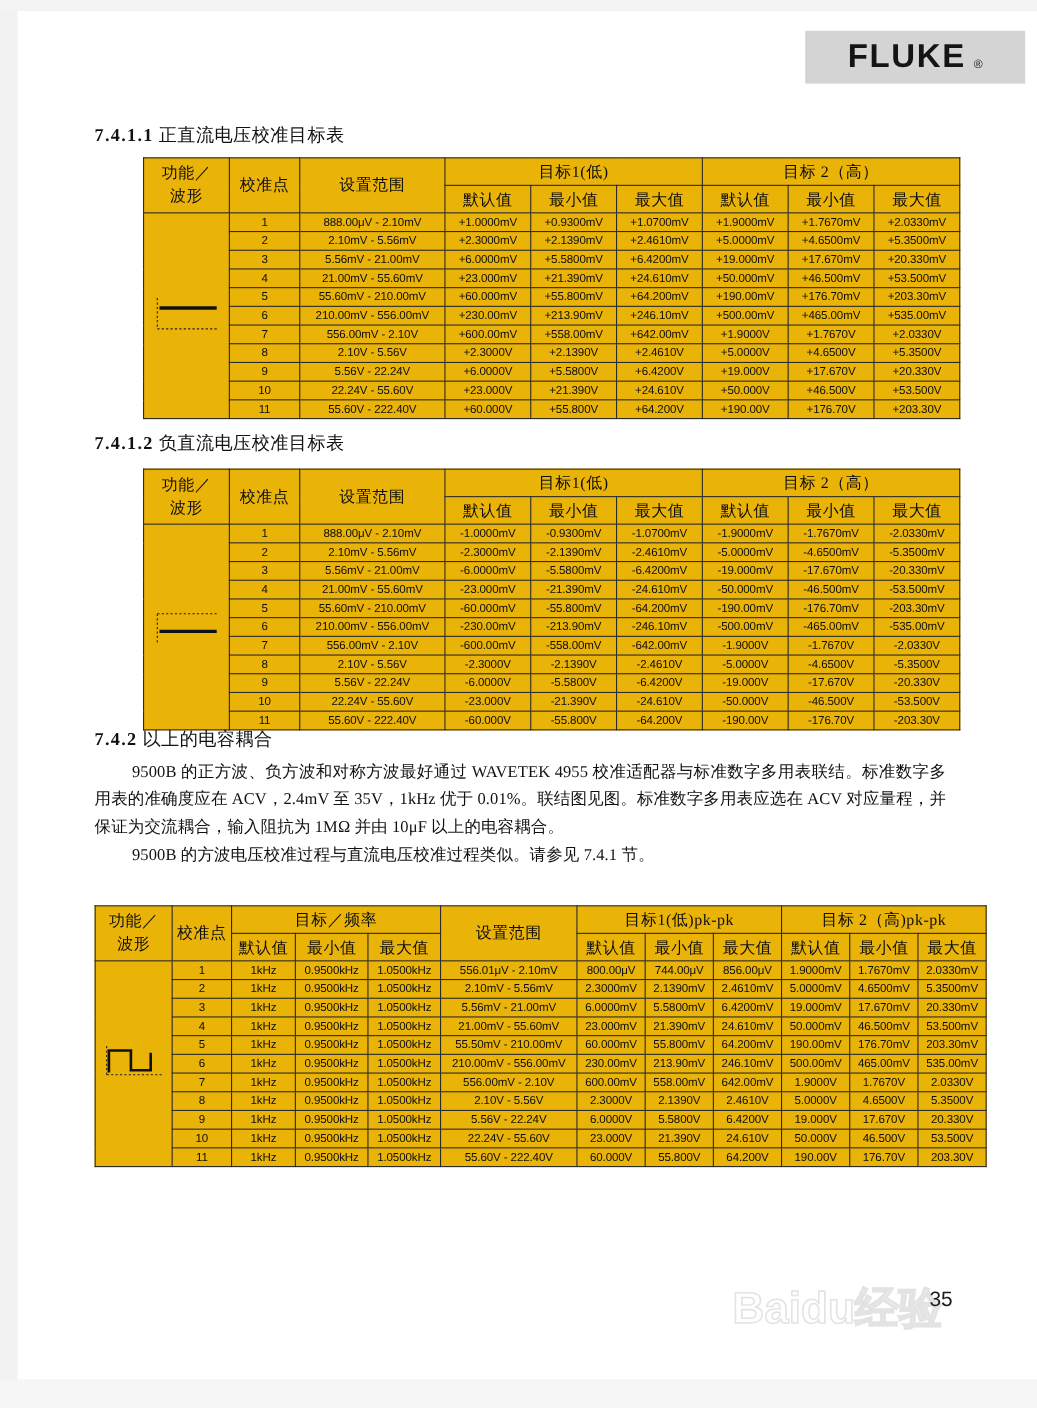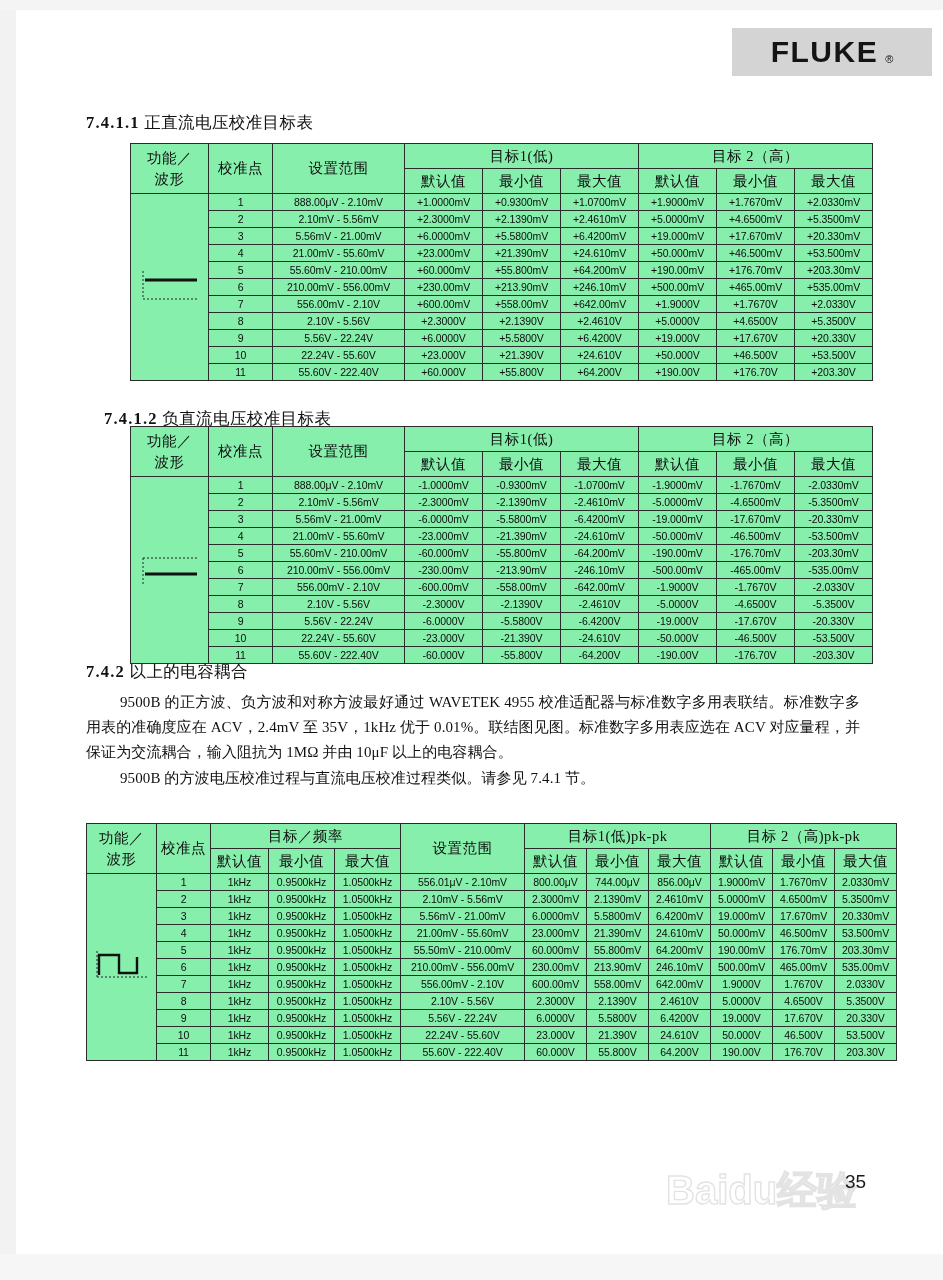--- a/index.html
+++ b/index.html
@@ -86,21 +86,21 @@
     text-align: justify;
     letter-spacing: 0.1px;
   }
   .para .ind { display: inline-block; width: 34px; }
 
   
   table.cal {
     position: absolute;
     border-collapse: collapse;
     font-family: "Liberation Sans", sans-serif;
-    background: #86efac;
+    background: #eab308;
     table-layout: fixed;
   }
   table.cal td, table.cal th {
     border: 1px solid #2b2b2b;
     padding: 0;
     text-align: center;
     vertical-align: middle;
     font-weight: normal;
     color: #0d0d0d;
   }
@@ -341,21 +341,21 @@
       <td class="data">+60.000V</td>
       <td class="data">+55.800V</td>
       <td class="data">+64.200V</td>
       <td class="data">+190.00V</td>
       <td class="data">+176.70V</td>
       <td class="data">+203.30V</td>
     </tr>
   </tbody>
 </table>
 
-<div class="heading" style="left:104px; top:392px;margin-top:16px;">
+<div class="heading" style="left:86px; top:392px;">
   <span class="num">7.4.1.2</span>
   <span>负直流电压校准目标表</span>
 </div>
 
 <table class="cal" style="left:130px; top:426px; width:642px;">
   <colgroup>
     <col style="width:78px">
       <col style="width:64px">
       <col style="width:132px">
     <col style="width:78px">

